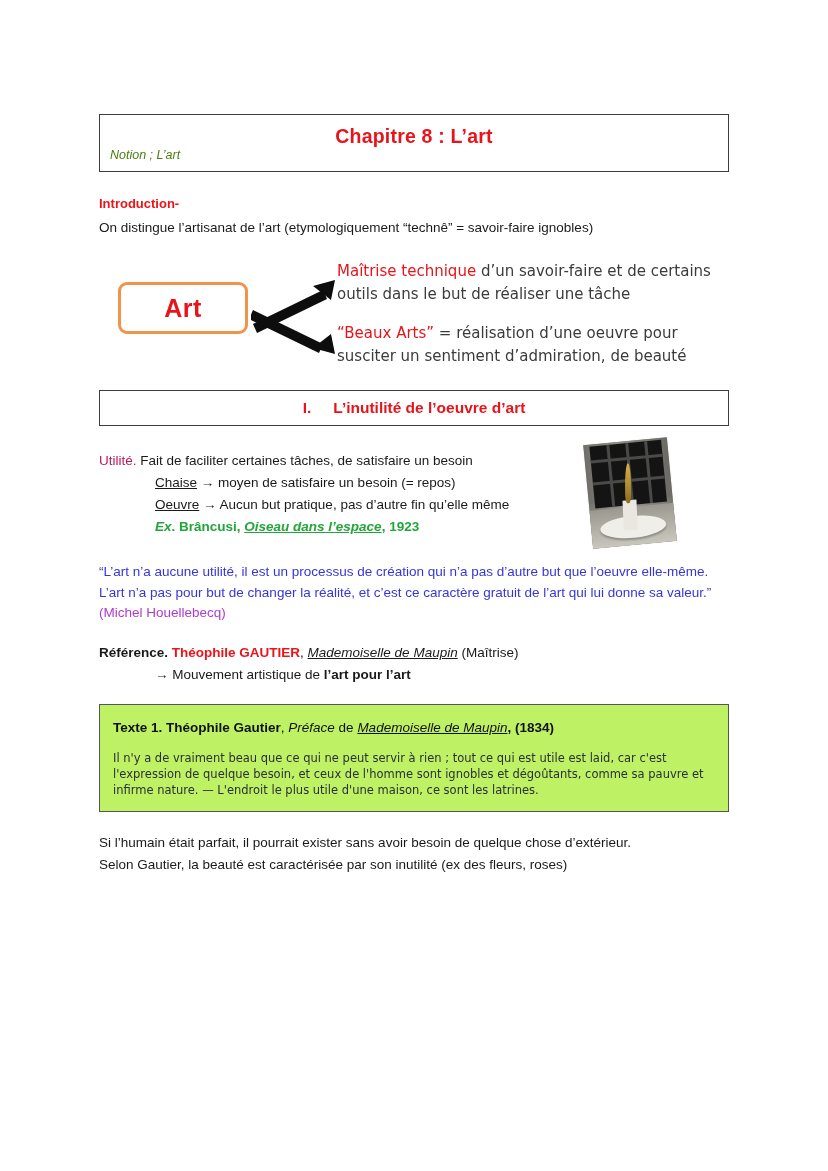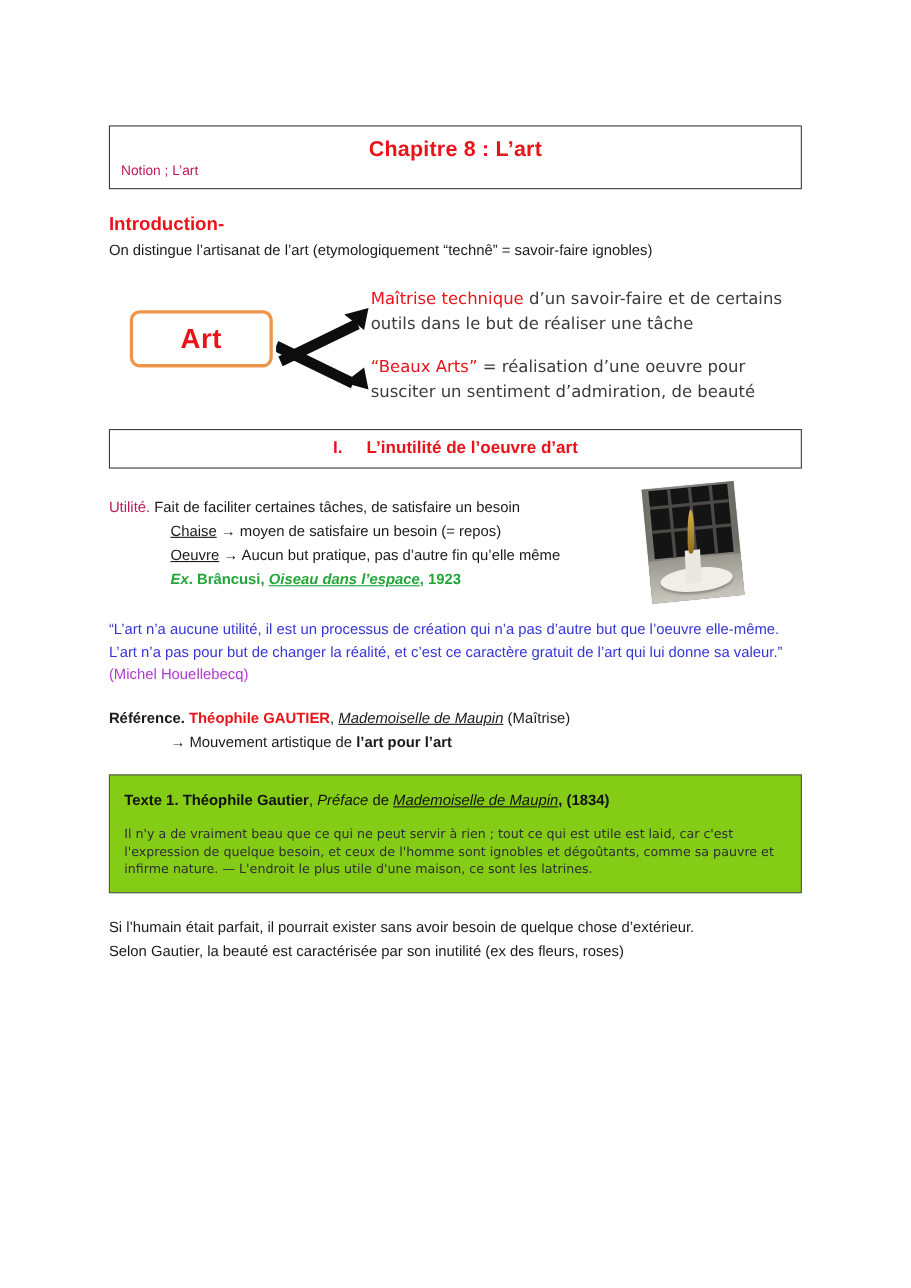--- a/index.html
+++ b/index.html
@@ -45,30 +45,31 @@
     text-align: center;
     color: #e8141a;
     font-weight: bold;
     font-size: 19.5px;
     letter-spacing: .2px;
   }
   .title-notion {
     position: absolute;
     left: 10px;
     top: 33px;
-    color: #be185d;
+    color: #4d7c0f;
+    font-style: italic;
     font-size: 12.5px;
   }
 
   
   .intro-wrap { margin-top: 22px; }
   .intro-head {
     color: #e8141a;
     font-weight: bold;
-    font-size: 17px;
+    font-size: 13px;
     line-height: 20px;
   }
   .intro-line {
     font-size: 13.5px;
     line-height: 21px;
     margin-top: 3px;
     color: #1a1a1a;
   }
 
   
@@ -251,21 +252,21 @@
   .ref-name { color: #e8141a; font-weight: bold; }
   .ref-work { font-style: italic; text-decoration: underline; }
   .ref-sub { padding-left: 56px; }
   .ref-sub b { font-weight: bold; }
 
   
   .texte-box {
     margin-top: 18px;
     border: 1.4px solid #555;
     padding: 13px 14px 13px 13px;
-    background: #84cc16;
+    background: #bef264;
   }
   .texte-title {
     font-size: 13.5px;
     line-height: 19px;
     color: #111;
   }
   .texte-title .tb { font-weight: bold; }
   .texte-title .ti { font-style: italic; }
   .texte-title .tu { font-style: italic; text-decoration: underline; }
   .texte-body {

